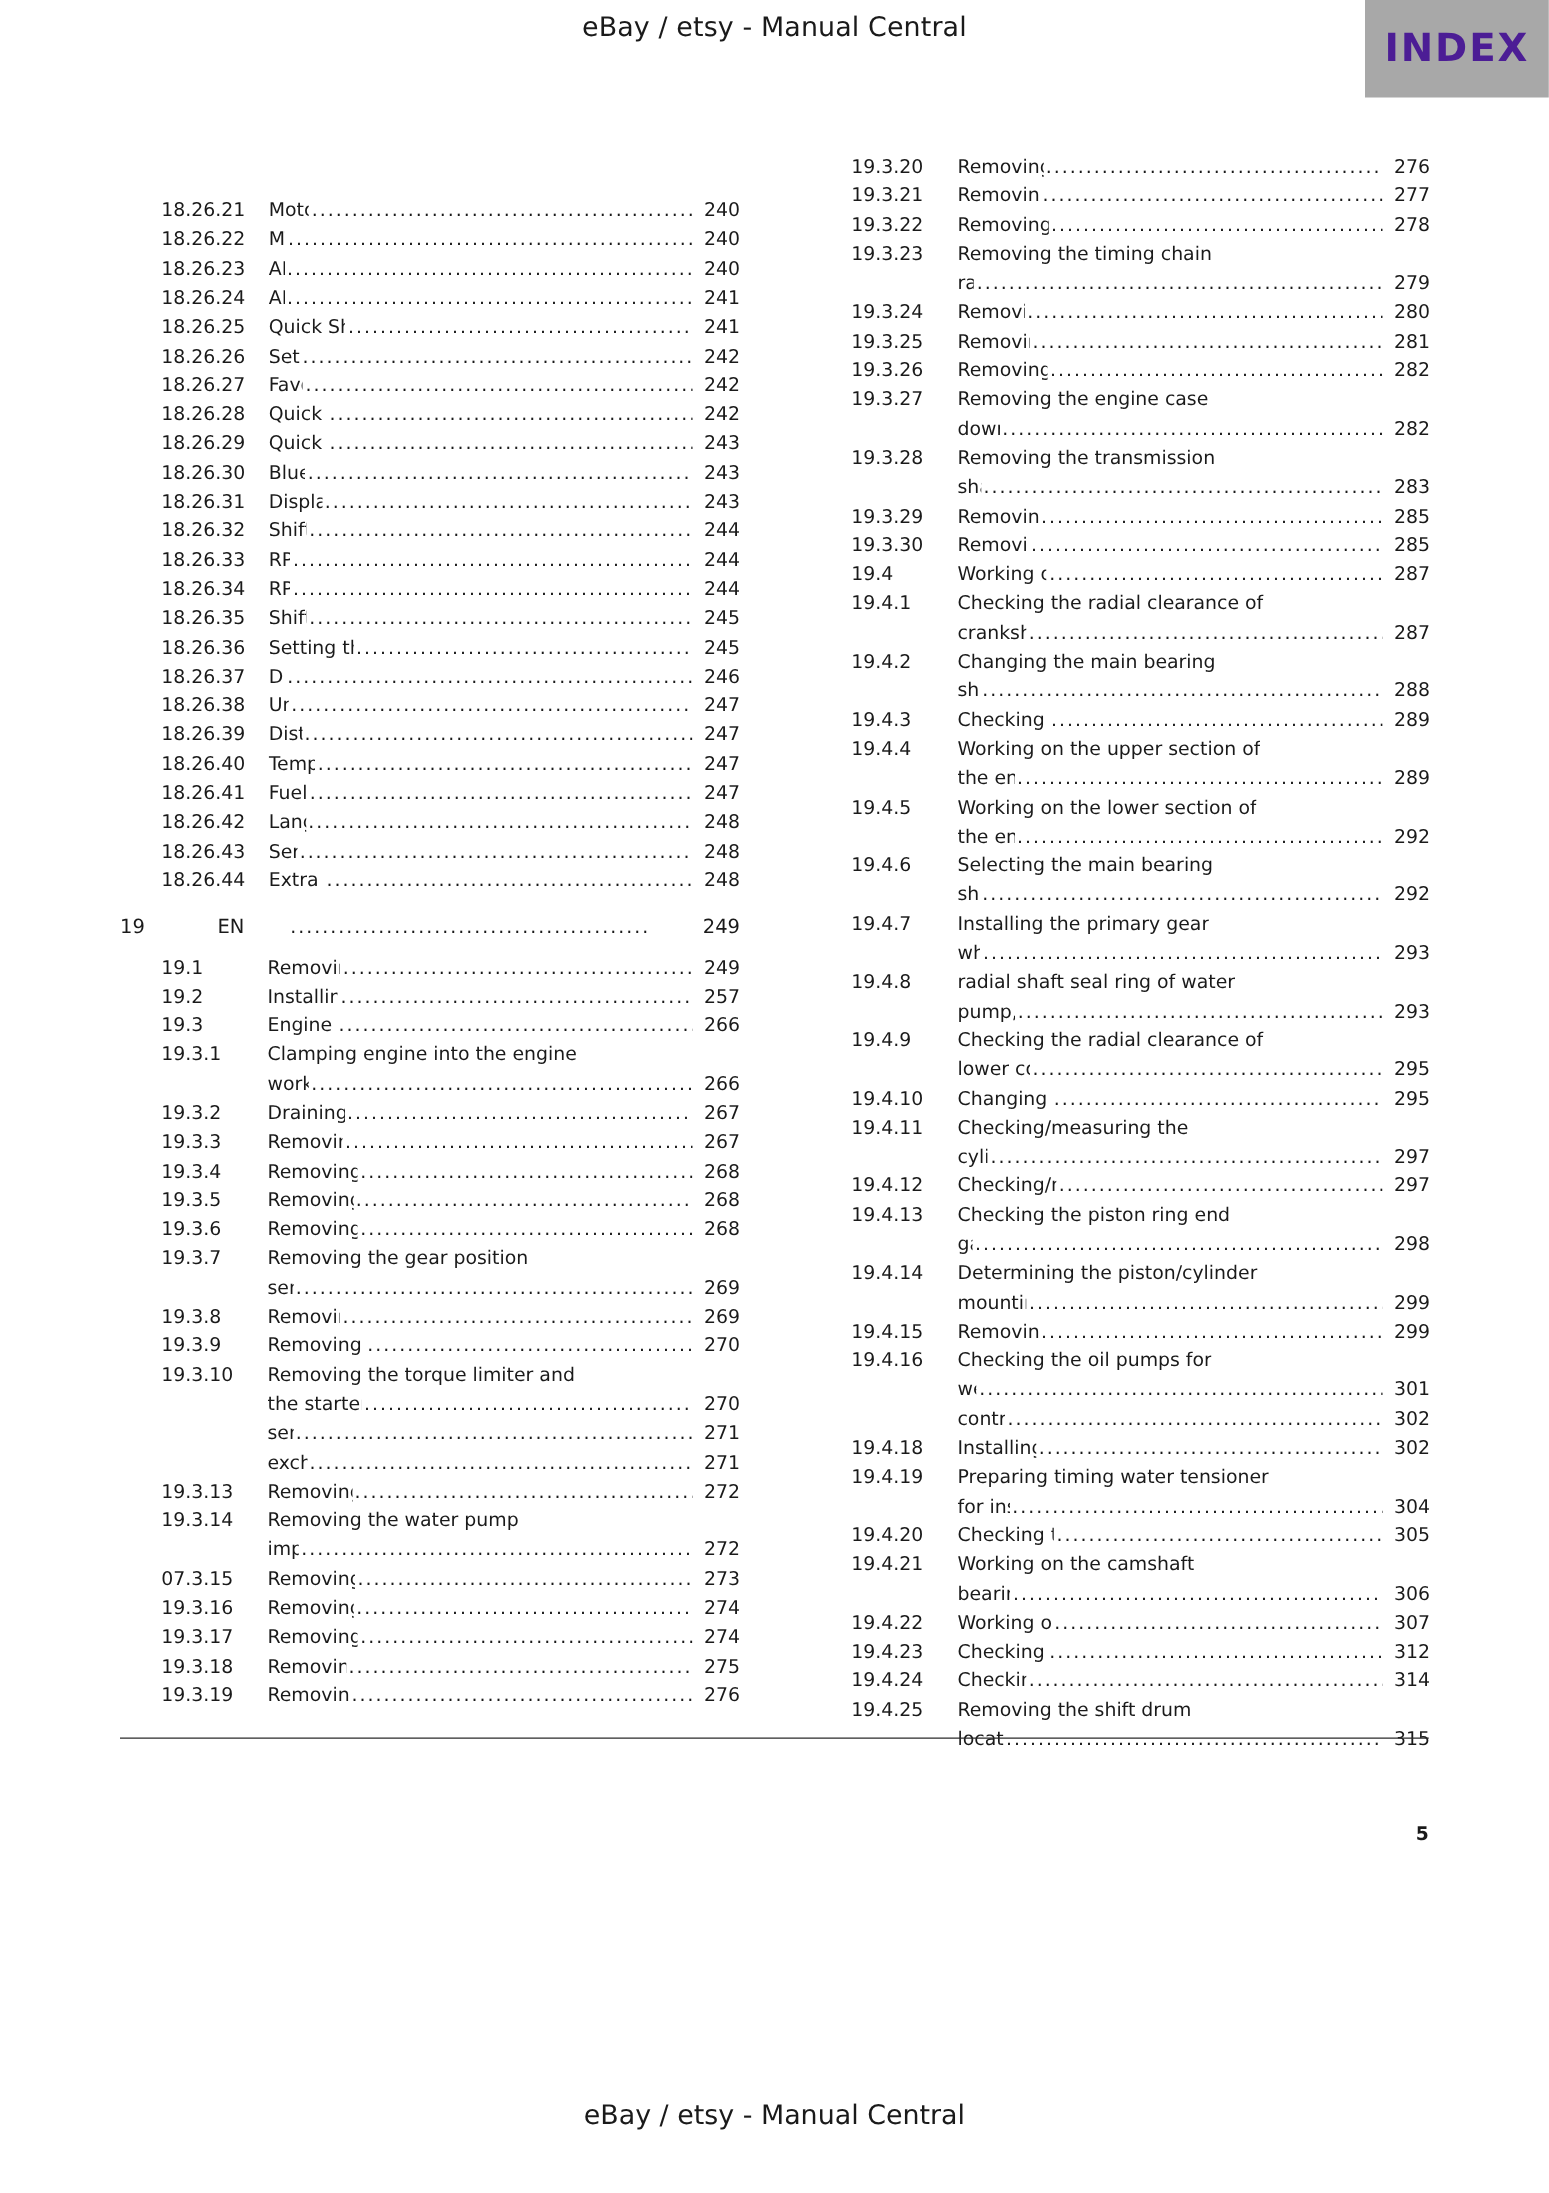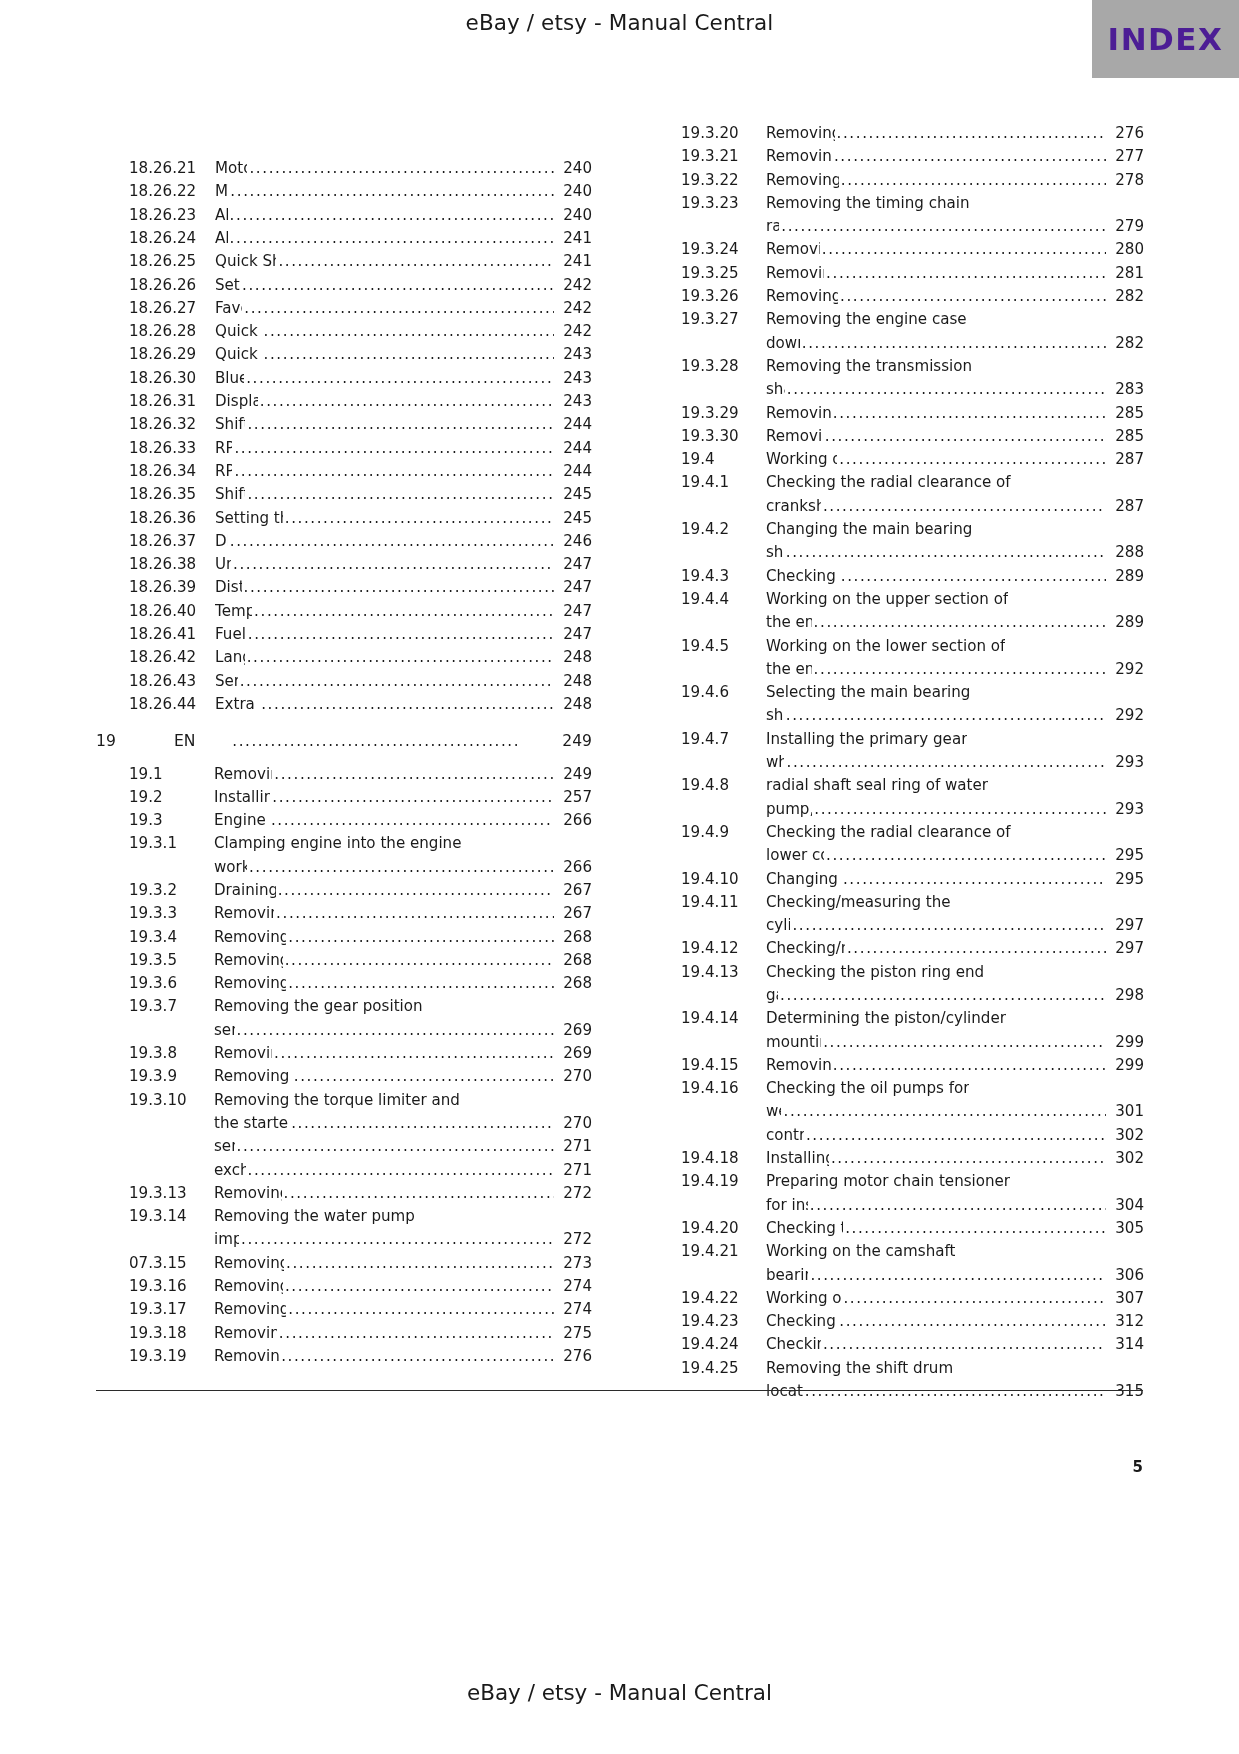--- a/index.html
+++ b/index.html
@@ -752,21 +752,21 @@
       </div>
       <div class="toc-entry ind-c">
         <span class="entry-num">19.4.18</span>
         <span class="entry-text">Installing the oil pumps</span>
         <span class="dots">........................................................................................................................</span>
         <span class="entry-page">302</span>
       </div>
       <div class="toc-entry wrap ind-c">
         <div class="line">
           <span class="entry-num">19.4.19</span>
-          <span class="entry-text">Preparing motor chain tensioner</span>
+          <span class="entry-text">Preparing timing water tensioner</span>
         </div>
         <div class="line cont">
           <span class="entry-num"></span>
           <span class="entry-text">for installation</span>
           <span class="dots">........................................................................................................................</span>
           <span class="entry-page">304</span>
         </div>
       </div>
       <div class="toc-entry ind-c">
         <span class="entry-num">19.4.20</span>

